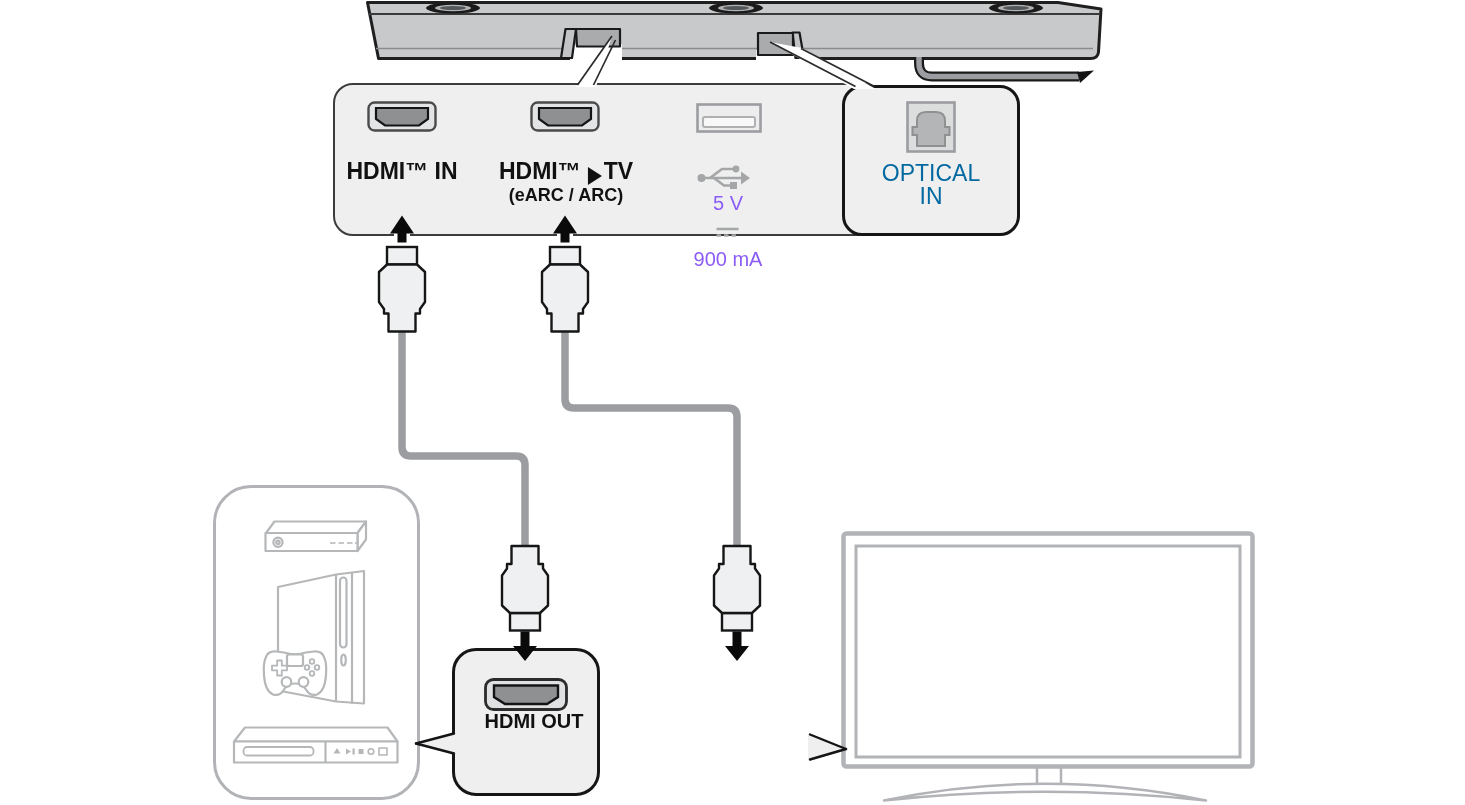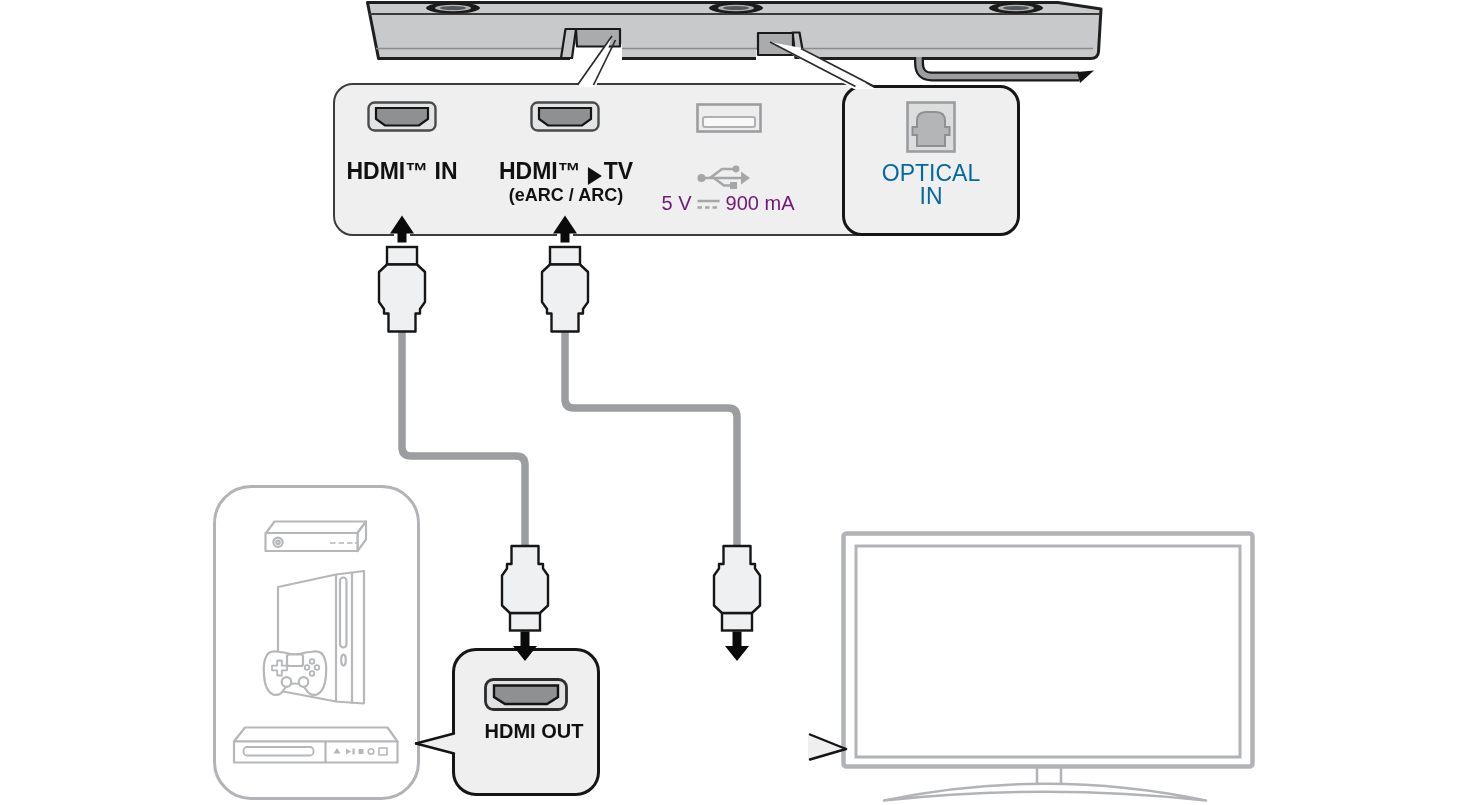--- a/index.html
+++ b/index.html
@@ -5,21 +5,21 @@
   html,body{margin:0;padding:0;background:#fff;}
   .stage{position:relative;width:1465px;height:805px;background:#fff;overflow:hidden;
          font-family:"Liberation Sans","DejaVu Sans",sans-serif;}
   .panel{position:absolute;background:#efefef;border-radius:20px;box-sizing:border-box;}
   .panel.thin{border:2px solid #3c3c3c;}
   .panel.thick{border:3px solid #161616;}
   .abs{position:absolute;}
   .cx{transform:translateX(-50%);}
   .lbl{color:#111;font-weight:bold;font-size:23px;white-space:nowrap;letter-spacing:0;}
   .sublbl{color:#111;font-weight:bold;font-size:18px;white-space:nowrap;}
-  .muted{color:#701a75;}
+  .muted{color:#8b5cf6;flex-direction:column;}
   .tri-right{display:inline-block;width:0;height:0;border-left:14px solid #111;
              border-top:9px solid transparent;border-bottom:9px solid transparent;
              margin:0 2px 0 7px;vertical-align:-2px;}
   .row{display:flex;align-items:flex-end;justify-content:center;}
   .optical-text{color:#0369a1;font-size:23px;line-height:23px;text-align:center;}
   .portlbl{color:#111;font-weight:bold;font-size:20px;line-height:22px;text-align:center;white-space:nowrap;}
   .rating{font-size:20px;white-space:nowrap;display:flex;align-items:center;gap:5px;}
   .devices-box{position:absolute;left:213px;top:485px;width:207px;height:315px;
                border:3px solid #b1b3b6;border-radius:38px;background:#fff;box-sizing:border-box;}
   svg.overlay{position:absolute;left:0;top:0;width:1465px;height:805px;pointer-events:none;}
@@ -97,21 +97,21 @@
 
   <div class="devices-box"></div>
 
   <div class="panel thick" style="left:452px;top:648px;width:148px;height:148px;border-radius:24px;">
     <span class="abs cx" style="left:50%;top:27px;">
       <svg width="84" height="33" viewBox="0 0 84 33">
         <rect x="1.5" y="1.5" width="81" height="30" rx="8" fill="#e0e1e2" stroke="#2c2c2c" stroke-width="2.8"></rect>
         <path d="M10,7.5 H74 V19 L63,26 H21 L10,19 Z" fill="#8e9092" stroke="#141414" stroke-width="2.4"></path>
       </svg>
     </span>
-    <div class="abs portlbl cx" style="left:50%;top:69px;padding-left:16px;">HDMI OUT</div>
+    <div class="abs portlbl cx" style="left:50%;top:59px;padding-left:16px;">HDMI OUT</div>
   </div>
 
 
   <svg class="overlay" viewBox="0 0 1465 805">
     <defs>
       <g id="plug">
         <rect x="-15" y="1" width="30" height="17.5" fill="#eef0f1" stroke="#161616" stroke-width="2.4"></rect>
         <path d="M-15,18.5 L-23,26 V56 L-18,63 V67.5 H-13.5 V85.5 H13.5 V67.5 H18 V63 L23,56 V26 L15,18.5 Z" fill="#eef0f1" stroke="#161616" stroke-width="2.4" stroke-linejoin="round"></path>
       </g>
     </defs>

